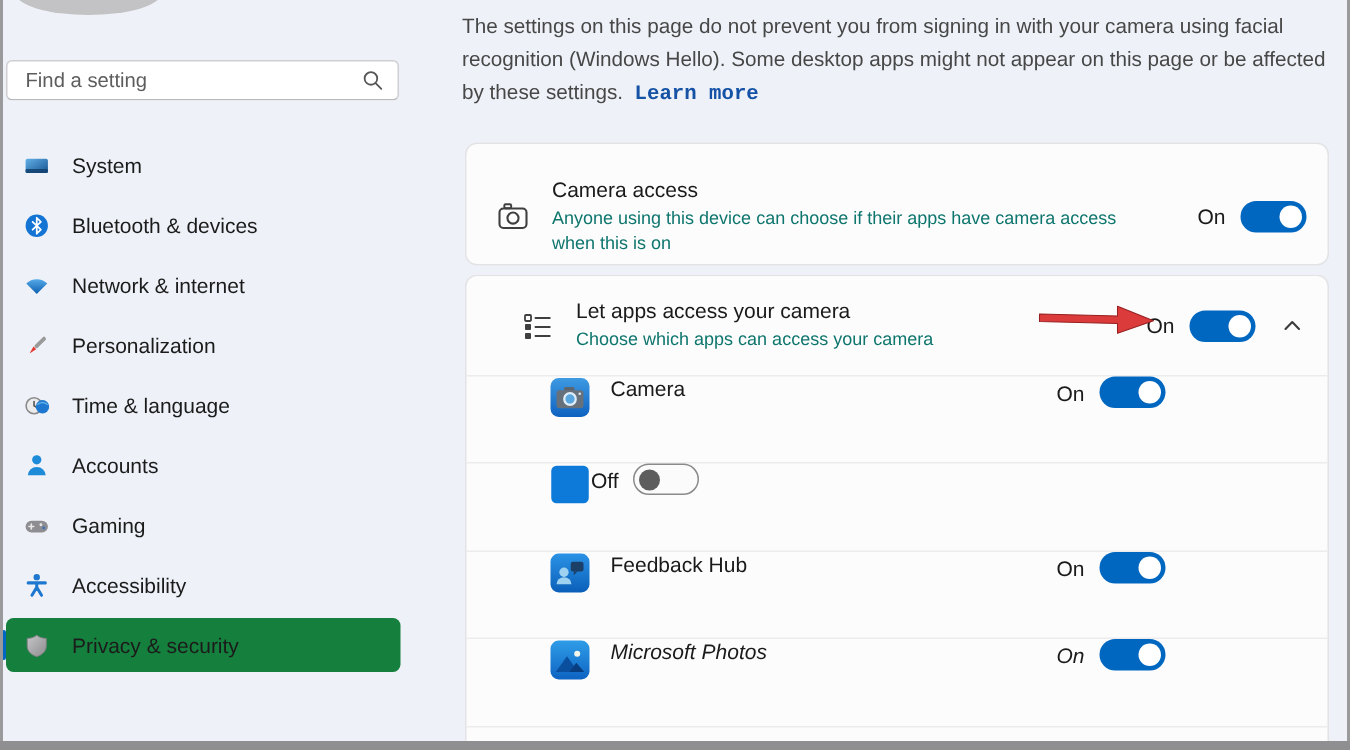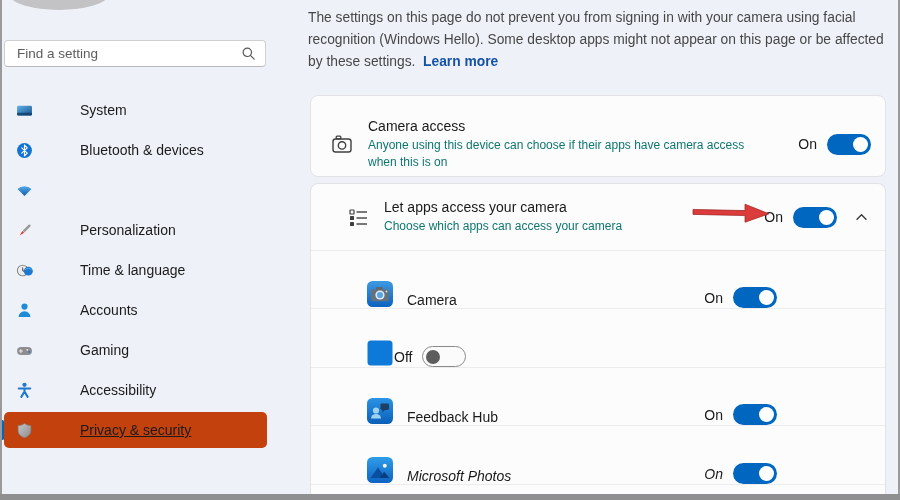--- a/index.html
+++ b/index.html
@@ -25,37 +25,37 @@
     flex:1;border:none;outline:none;background:transparent;margin-left:10px;
     font-family:inherit;font-size:13.5px;color:#be185d;
   }
   .searchbox input::placeholder{color:#5d5d5d;opacity:1;}
   .searchbox .mag{margin-right:9px;display:flex;}
 
   
   .nav{position:absolute;left:4px;top:92px;width:263px;}
   .nav-item{
     position:relative;height:36px;margin-bottom:4px;border-radius:5px;
-    display:flex;align-items:center;cursor:default;gap:32px;
-  }
-  .nav-item.selected{background:#c2410c;text-decoration:underline;}
+    display:flex;align-items:center;cursor:default;
+  }
+  .nav-item.selected{background:#15803d;}
   .nav-item .pill{
     display:none;position:absolute;left:-3px;top:8px;width:3px;height:20px;
     border-radius:2px;background:#0067c0;
   }
   .nav-item.selected .pill{display:block;}
   .nav-icon{width:17px;height:17px;margin-left:12px;display:flex;align-items:center;justify-content:center;}
   .nav-label{margin-left:15px;font-size:14px;color:#1b1b1b;}
 
   
   .intro{
     position:absolute;left:308px;top:7px;width:578px;
     font-size:13.8px;line-height:1.58;color:#474747;
   }
-  .intro .learn{color:#1552a5;font-weight:bold;cursor:pointer;}
+  .intro .learn{color:#1552a5;font-weight:bold;cursor:pointer;font-family:Liberation Mono, monospace;}
 
   .card{
     position:absolute;left:310px;width:576px;background:#fcfcfd;
     border:1px solid #e3e3e6;border-radius:8px;box-sizing:border-box;
   }
   .card1{top:95px;height:82px;display:flex;align-items:center;padding:16px 14px 0 20px;}
   .card2{top:183px;height:330px;display:flex;flex-direction:column;border-bottom:none;border-bottom-left-radius:0;border-bottom-right-radius:0;}
 
   .lead-icon{width:22px;height:22px;display:flex;align-items:center;justify-content:center;flex-shrink:0;}
   .titleblock{margin-left:15px;flex:1;min-width:0;}
@@ -68,21 +68,21 @@
   .toggle{position:relative;width:44px;height:21px;border-radius:11px;box-sizing:border-box;cursor:pointer;}
   .toggle.on{background:#0067c0;}
   .toggle.on .knob{position:absolute;right:3px;top:3px;width:15px;height:15px;border-radius:50%;background:#ffffff;}
   .toggle.off{background:#fbfbfb;border:1px solid #8a8a8a;}
   .toggle.off .knob{position:absolute;left:3px;top:2.5px;width:14px;height:14px;border-radius:50%;background:#5d5d5d;}
 
   .chevron{margin-left:17px;display:flex;cursor:pointer;}
 
   .exp-header{height:66px;display:flex;align-items:center;padding:0 16px 0 36px;box-sizing:border-box;}
   .app-row{
-    display:flex;align-items:flex-end;padding:0 16px 0 55px;box-sizing:border-box;
+    display:flex;align-items:flex-start;padding:0 16px 0 55px;box-sizing:border-box;
     border-top:1px solid #ececee;
   }
   .app-row .app-icon{width:28px;height:28px;flex-shrink:0;}
   .app-row .app-name{font-size:14px;margin-left:13px;flex:1;}
   .app-row .right-group{margin-right:92px;}
   .row-rest{flex:1;border-top:1px solid #ececee;}
 
   .arrow-annot{position:absolute;left:692px;top:202px;z-index:40;}
 </style>
 </head>
@@ -138,20 +138,21 @@
         <svg width="17" height="17" viewBox="0 0 16 16">
             <defs>
               <linearGradient id="gwifi" x1="0" y1="0" x2="0" y2="1">
                 <stop offset="0" stop-color="#55aae8"></stop>
                 <stop offset="1" stop-color="#0d5fae"></stop>
               </linearGradient>
             </defs>
             <path d="M8 13.2 L1.4 6.6 A9.4 9.4 0 0 1 14.6 6.6 Z" fill="url(#gwifi)"></path>
           </svg>
       </span>
+      <span class="nav-label">Network &amp; internet</span>
     </div>
 
     <div class="nav-item">
 
       <span class="nav-icon">
         <svg width="17" height="17" viewBox="0 0 16 16">
             <g transform="rotate(45 8 8)">
               <rect x="6.9" y="0.5" width="2.4" height="9" rx="1" fill="#9a9a9a"></rect>
               <path d="M6.9 9.8 L9.3 9.8 L8.2 14.6 Z" fill="#e23a30"></path>
             </g>

